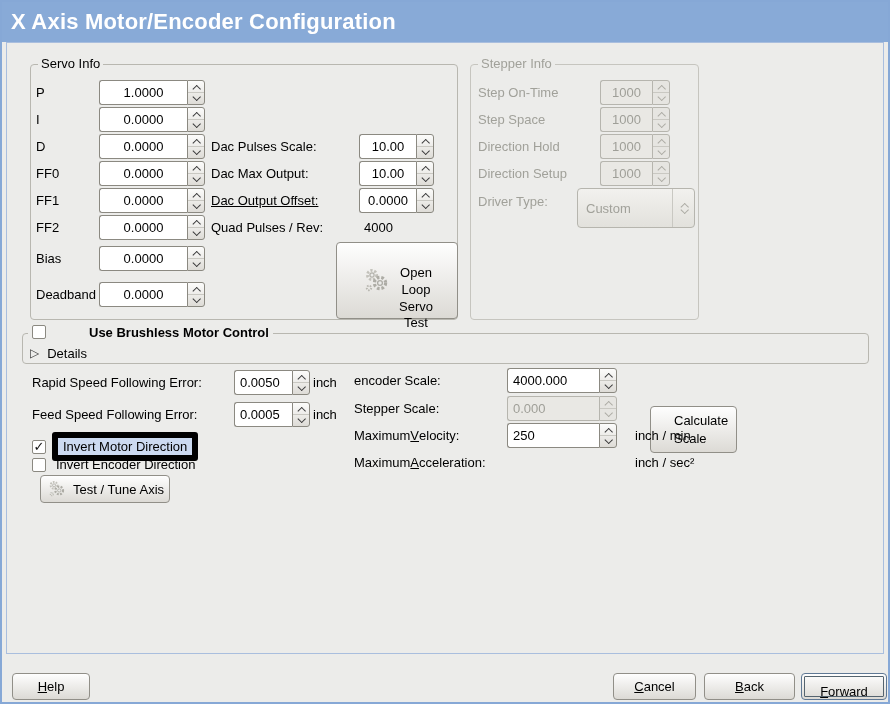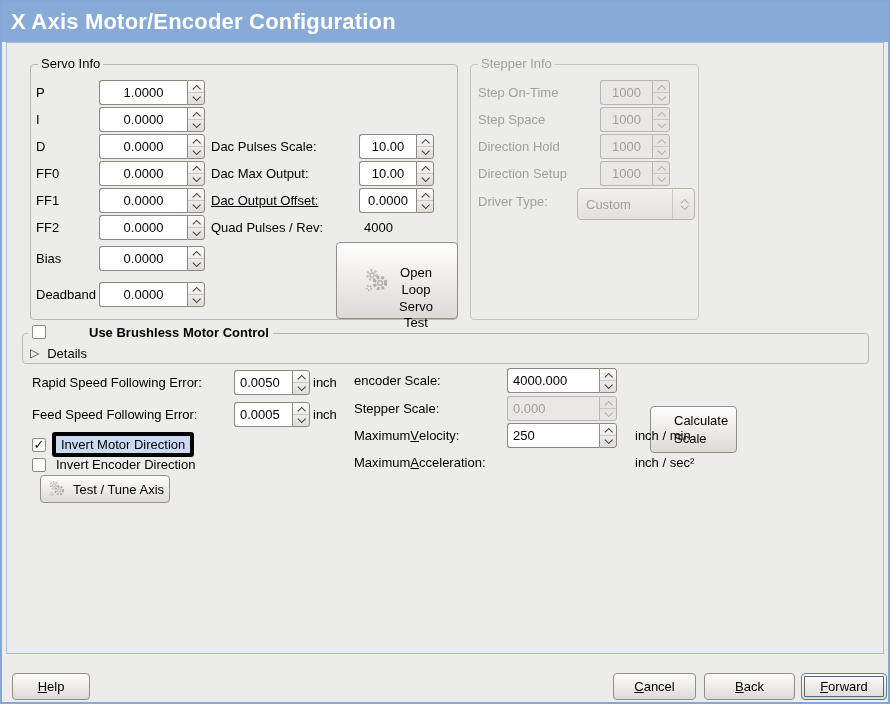--- a/index.html
+++ b/index.html
@@ -51,21 +51,21 @@
     background:linear-gradient(#fefefe,#dcdad5); border:1px solid #918f88;
     border-radius:4px; font-size:13px; color:#000;
     display:flex; align-items:center; justify-content:center; cursor:default;
   }
   .btn3d.focus { outline:1px solid #55646f; outline-offset:-4px; border-color:#5f7894; }
   .mn { text-decoration:underline; }
   .prewrap { white-space:pre-line;margin-top:36px; }
   
   .cb { width:14px; height:14px; background:#fff; border:1px solid #8b8981; border-radius:2px;
         display:flex; align-items:center; justify-content:center; font-size:13px; line-height:13px; color:#111; }
-  .hilite { background:#ccdaf1; border:4px solid #000000; border-radius:3px; padding:1px 5px; }
+  .hilite { background:#ccdaf1; border:6px solid #000000; border-radius:3px; padding:1px 5px; }
   
   .combo { display:flex; align-items:center; background:linear-gradient(#f2f1ee,#e2e1dc);
            border:1px solid #b6b5ae; border-radius:4px; }
   .combo .ctext { flex:1; font-size:13px; color:#a1a19a; padding-left:8px; }
   .combo .carr { width:22px; border-left:1px solid #c9c8c2; height:100%;
                  display:flex; flex-direction:column; align-items:center; justify-content:center; gap:1px; }
   .expander-arrow { font-size:12px; color:#3a3a3a; }
   .qval { font-size:13px; color:#000; }
 </style>
 </head>
@@ -274,21 +274,21 @@
     <div class="btns">
         <div class="sb up">
           <i class="chv u"></i>
         </div>
         <div class="sb">
           <i class="chv d"></i>
         </div>
       </div>
   </div>
   <div class="abs lbl dis" style="left:476px; top:186px; height:27px;">Driver Type:</div>
-  <div class="abs combo" style="left:575px; top:186px; width:118px; height:32px;">
+  <div class="abs combo" style="left:575px; top:186px; width:118px; height:40px;">
     <span class="ctext">Custom</span>
     <span class="carr">
         <i class="chv u" style="border-color:#acaba4;"></i>
         <i class="chv d" style="border-color:#acaba4;"></i>
       </span>
   </div>
 
   <div class="abs frame" style="left:20px; top:331px; width:847px; height:31px;"></div>
   <div class="abs" style="left:26px; top:322px; background:#ececea; padding:0 4px; display:flex; align-items:center; gap:7px;">
     <span class="cb"></span>
@@ -406,17 +406,17 @@
 
   <div class="abs btn3d" style="left:10px;  top:671px; width:78px; height:27px;">
       <span><span class="mn">H</span><span>elp</span></span>
     </div>
   <div class="abs btn3d" style="left:611px; top:671px; width:83px; height:27px;">
       <span><span class="mn">C</span><span>ancel</span></span>
     </div>
   <div class="abs btn3d" style="left:702px; top:671px; width:91px; height:27px;">
       <span><span class="mn">B</span><span>ack</span></span>
     </div>
-  <div class="abs btn3d focus" style="left:799px; top:671px; width:86px; height:27px;">
+  <div class="abs btn3d focus" style="left:799px; top:671px; width:86px; height:27px;align-items:flex-end;">
       <span><span class="mn">F</span><span>orward</span></span>
     </div>
 
 </div>
 
 </body></html>

